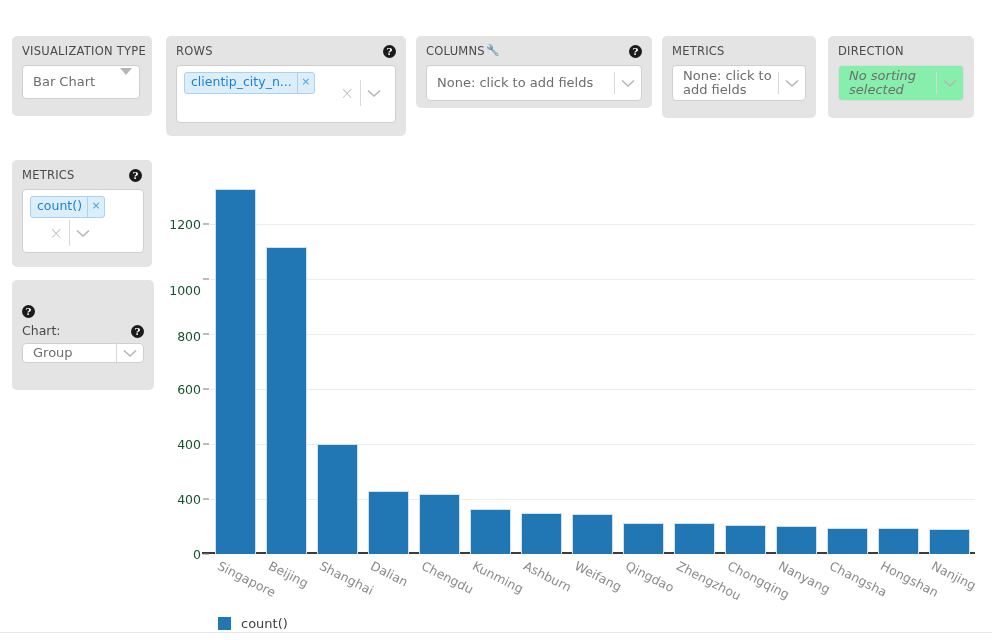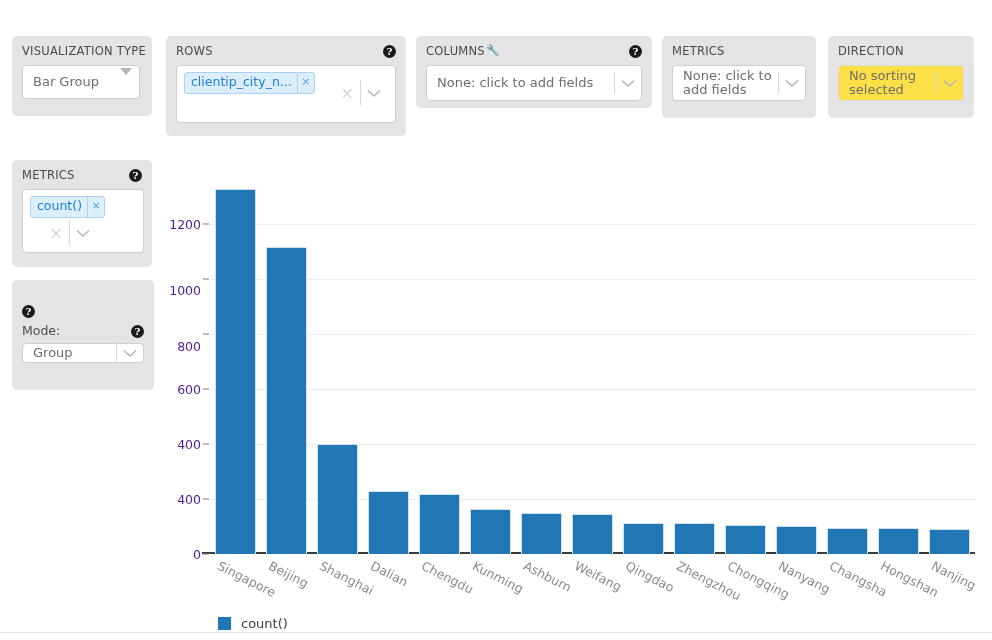--- a/index.html
+++ b/index.html
@@ -109,21 +109,21 @@
     width: 765px; height: 369px;
   }
   .gridline {
     position: absolute; left: 0; width: 100%; height: 1px; background: #ececec;
   }
   .axis-x {
     position: absolute; left: -8px; bottom: 0; width: 773px; height: 2px; background: #3b3b3b;
   }
   .ytick {
     position: absolute; right: 100%; margin-right: 9px;
-    font-size: 12.5px; color: #4c1d95; transform: translateY(-50%);
+    font-size: 12.5px; color: #14532d; transform: translateY(-50%);
     white-space: nowrap;
   }
   .ytick-mark {
     position: absolute; right: 100%; margin-right: 1px; width: 6px; height: 1px;
     background: #7a7a7a; transform: translateY(-0.5px);
   }
   .bar {
     position: absolute; bottom: 0; background: #2077b4;
     border: 1px solid #cfe0ee; border-bottom: none;
     box-sizing: border-box;
@@ -151,21 +151,21 @@
 <div class="page">
 
 
   <div class="panel" style="left:12px; top:36px; width:140px; height:80px;">
     <div class="panel-head">
       <div class="panel-title-wrap">
         <span class="panel-title">VISUALIZATION TYPE</span>
       </div>
     </div>
     <div class="fieldbox" style="height:34px; width:118px;">
-      <span class="label">Bar Group</span>
+      <span class="label">Bar Chart</span>
       <span class="caret-down">
         <span class="tri-down"></span>
       </span>
     </div>
   </div>
 
   <div class="panel" style="left:166px; top:36px; width:240px; height:100px;">
     <div class="panel-head">
       <span class="panel-title">ROWS</span>
       <span class="help-icon">?</span>
@@ -218,21 +218,21 @@
             <path d="M1 1.5 L7 7 L13 1.5" stroke="#b6b6b6" stroke-width="1.6" fill="none"></path>
           </svg>
       </span>
     </div>
   </div>
 
   <div class="panel" style="left:828px; top:36px; width:146px; height:82px;">
     <div class="panel-head">
       <span class="panel-title">DIRECTION</span>
     </div>
-    <div class="fieldbox" style="height:36px; width:126px; background:#fde047; border-color:#dcdcdc;">
+    <div class="fieldbox" style="height:36px; width:126px; background:#86efac; border-color:#dcdcdc;font-style:italic;">
       <span class="label" style="white-space:normal; line-height:14px; padding-right:2px;">No sorting selected</span>
       <span class="divider"></span>
       <span class="caret-down caret-chevron">
         <svg width="14" height="9" viewBox="0 0 14 9">
             <path d="M1 1.5 L7 7 L13 1.5" stroke="#b6b6b6" stroke-width="1.6" fill="none"></path>
           </svg>
       </span>
     </div>
   </div>
 
@@ -256,21 +256,21 @@
         </span>
       </div>
     </div>
   </div>
 
   <div class="panel" style="left:12px; top:280px; width:142px; height:110px;">
     <div class="panel-head" style="height:34px; align-items:flex-start; margin-bottom:2px;">
       <span class="help-icon" style="margin-top:17px;">?</span>
     </div>
     <div class="panel-head" style="margin-bottom:5px;">
-      <span class="mode-label">Mode:</span>
+      <span class="mode-label">Chart:</span>
       <span class="help-icon">?</span>
     </div>
     <div class="fieldbox" style="height:20px; width:122px;">
       <span class="label">Group</span>
       <span class="divider"></span>
       <span class="caret-down caret-chevron">
         <svg width="14" height="9" viewBox="0 0 14 9">
             <path d="M1 1.5 L7 7 L13 1.5" stroke="#b6b6b6" stroke-width="1.6" fill="none"></path>
           </svg>
       </span>
@@ -285,21 +285,21 @@
         <div class="gridline" style="top: 313.925px;"></div>
         <div class="ytick" style="top: 313.925px;">400</div>
         <div class="ytick-mark" style="top: 313.925px;"></div>
         <div class="gridline" style="top: 258.851px;"></div>
         <div class="ytick" style="top: 258.851px;">400</div>
         <div class="ytick-mark" style="top: 258.851px;"></div>
         <div class="gridline" style="top: 203.776px;"></div>
         <div class="ytick" style="top: 203.776px; text-align: right;">600</div>
         <div class="ytick-mark" style="top: 203.776px;"></div>
         <div class="gridline" style="top: 148.701px;"></div>
-        <div class="ytick" style="top: 161px;">800</div>
+        <div class="ytick" style="top: 151px;">800</div>
         <div class="ytick-mark" style="top: 148.701px;"></div>
         <div class="gridline" style="top: 93.6269px;"></div>
         <div class="ytick" style="top: 93.6269px; margin-top: 11px;">1000</div>
         <div class="ytick-mark" style="top: 93.6269px;"></div>
         <div class="gridline" style="top: 38.5522px;"></div>
         <div class="ytick" style="top: 38.5522px;">1200</div>
         <div class="ytick-mark" style="top: 38.5522px;"></div>
         <div class="bar" title="Singapore: 1325" style="left: 5.1px; width: 40.8px; height: 364.869px; background: rgb(32, 119, 180);"></div>
         <div class="xlabel" style="left: 11.5px;">Singapore</div>
         <div class="bar" title="Beijing: 1115" style="left: 56.1px; width: 40.8px; height: 307.041px; background: rgb(32, 119, 180);"></div>

